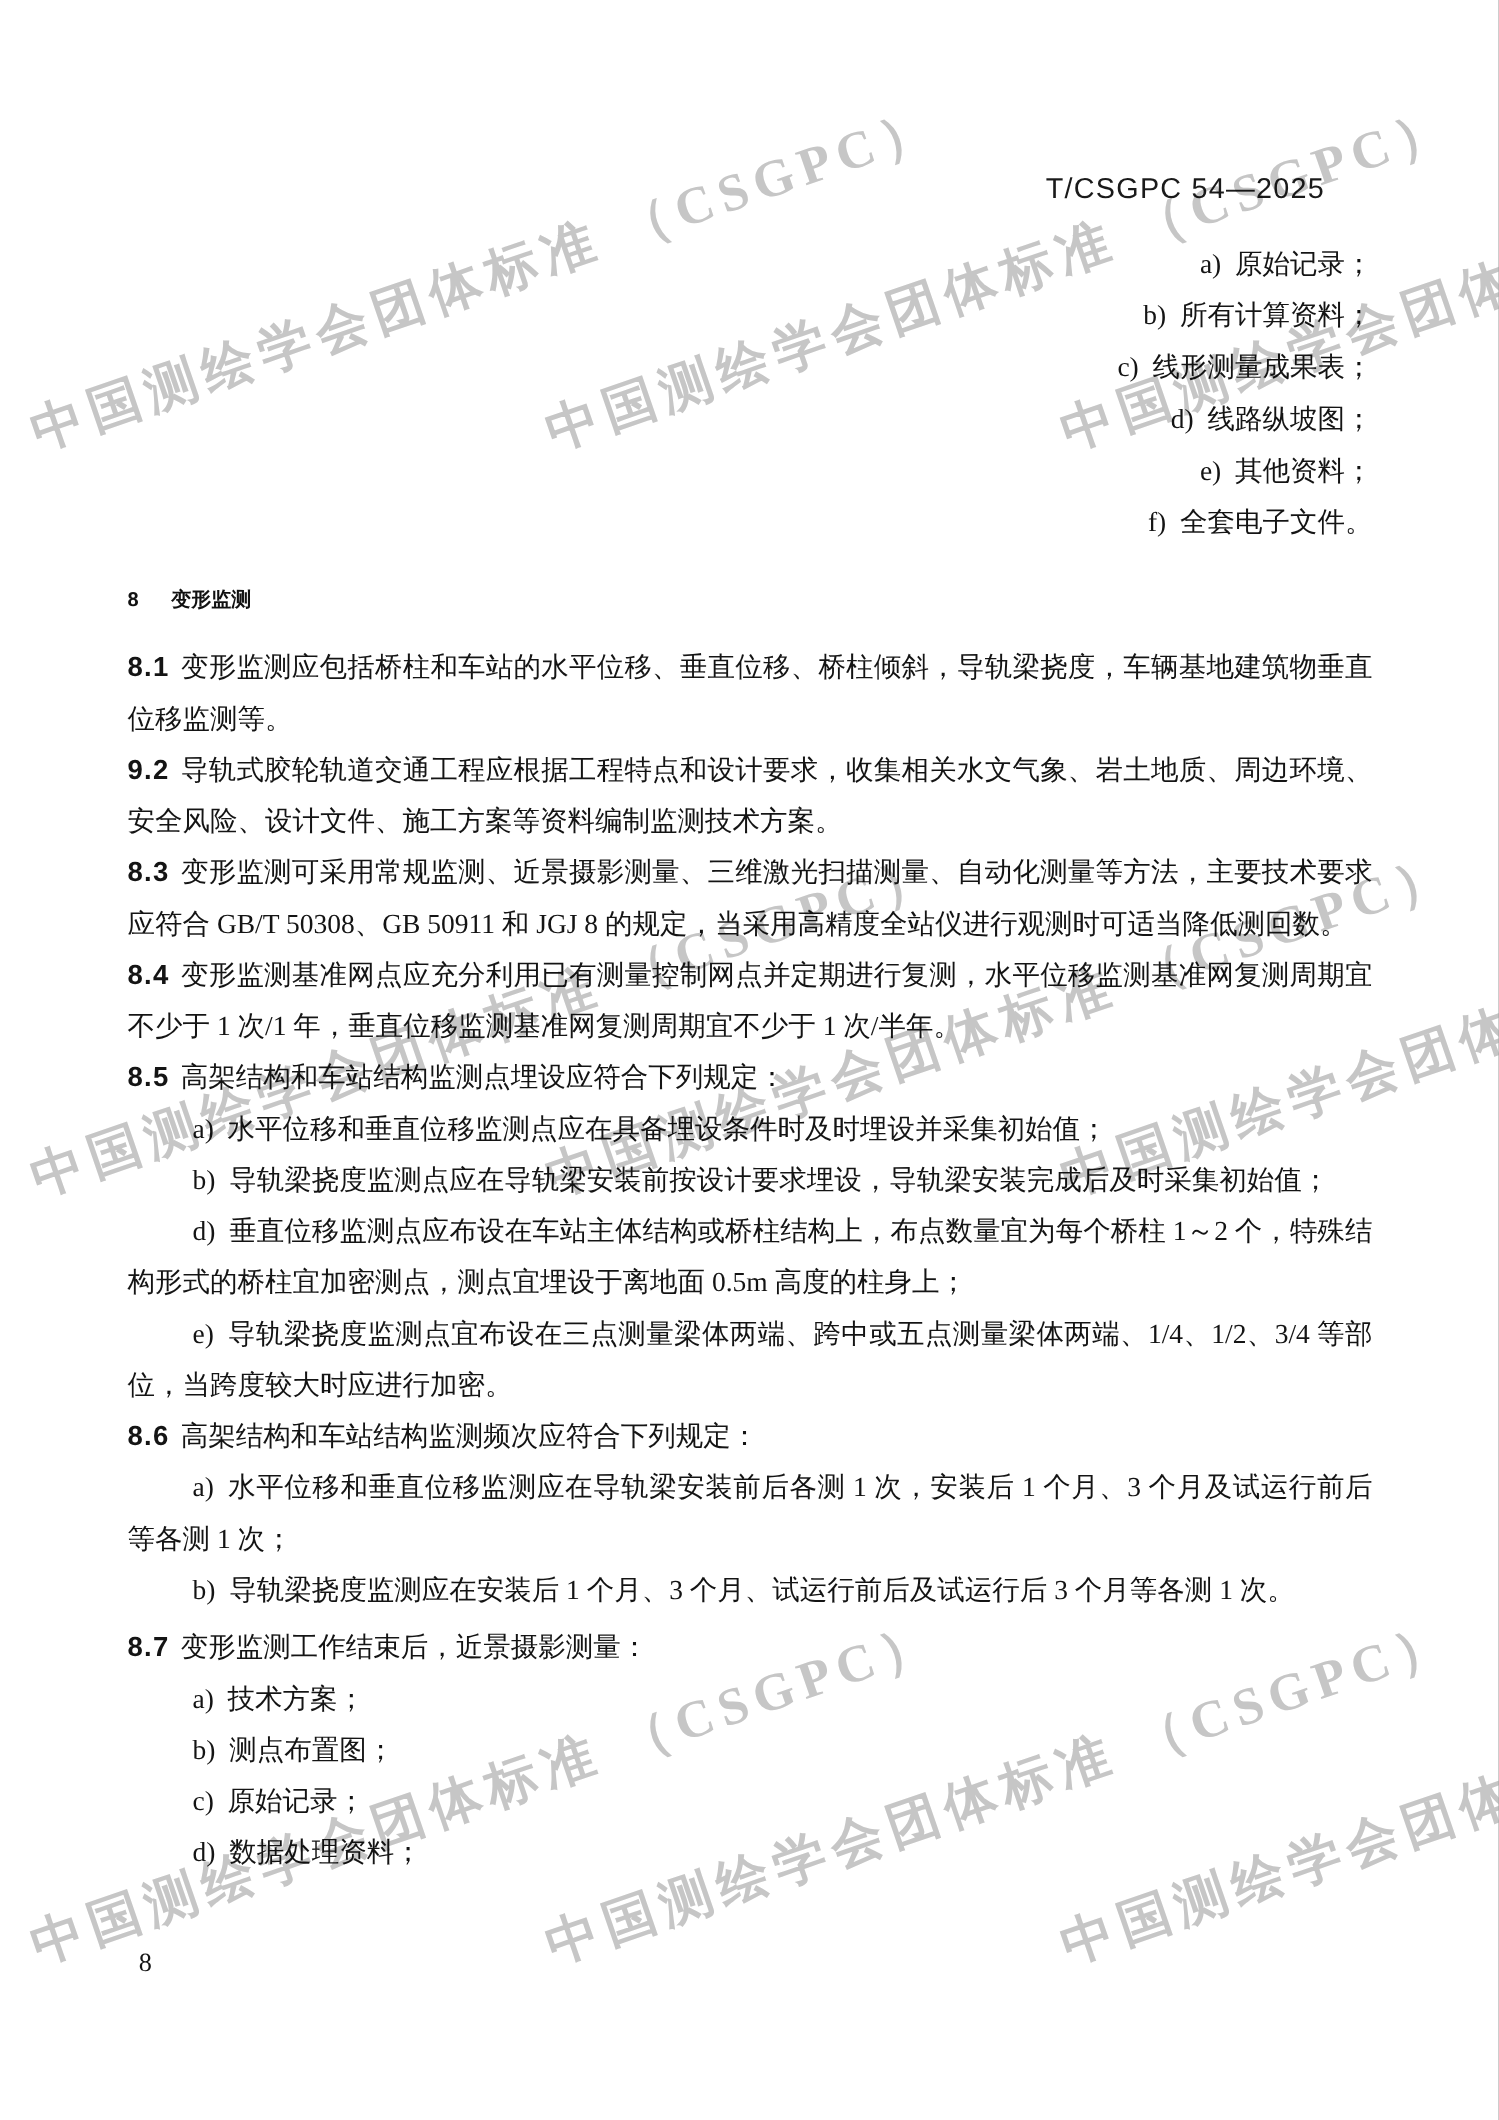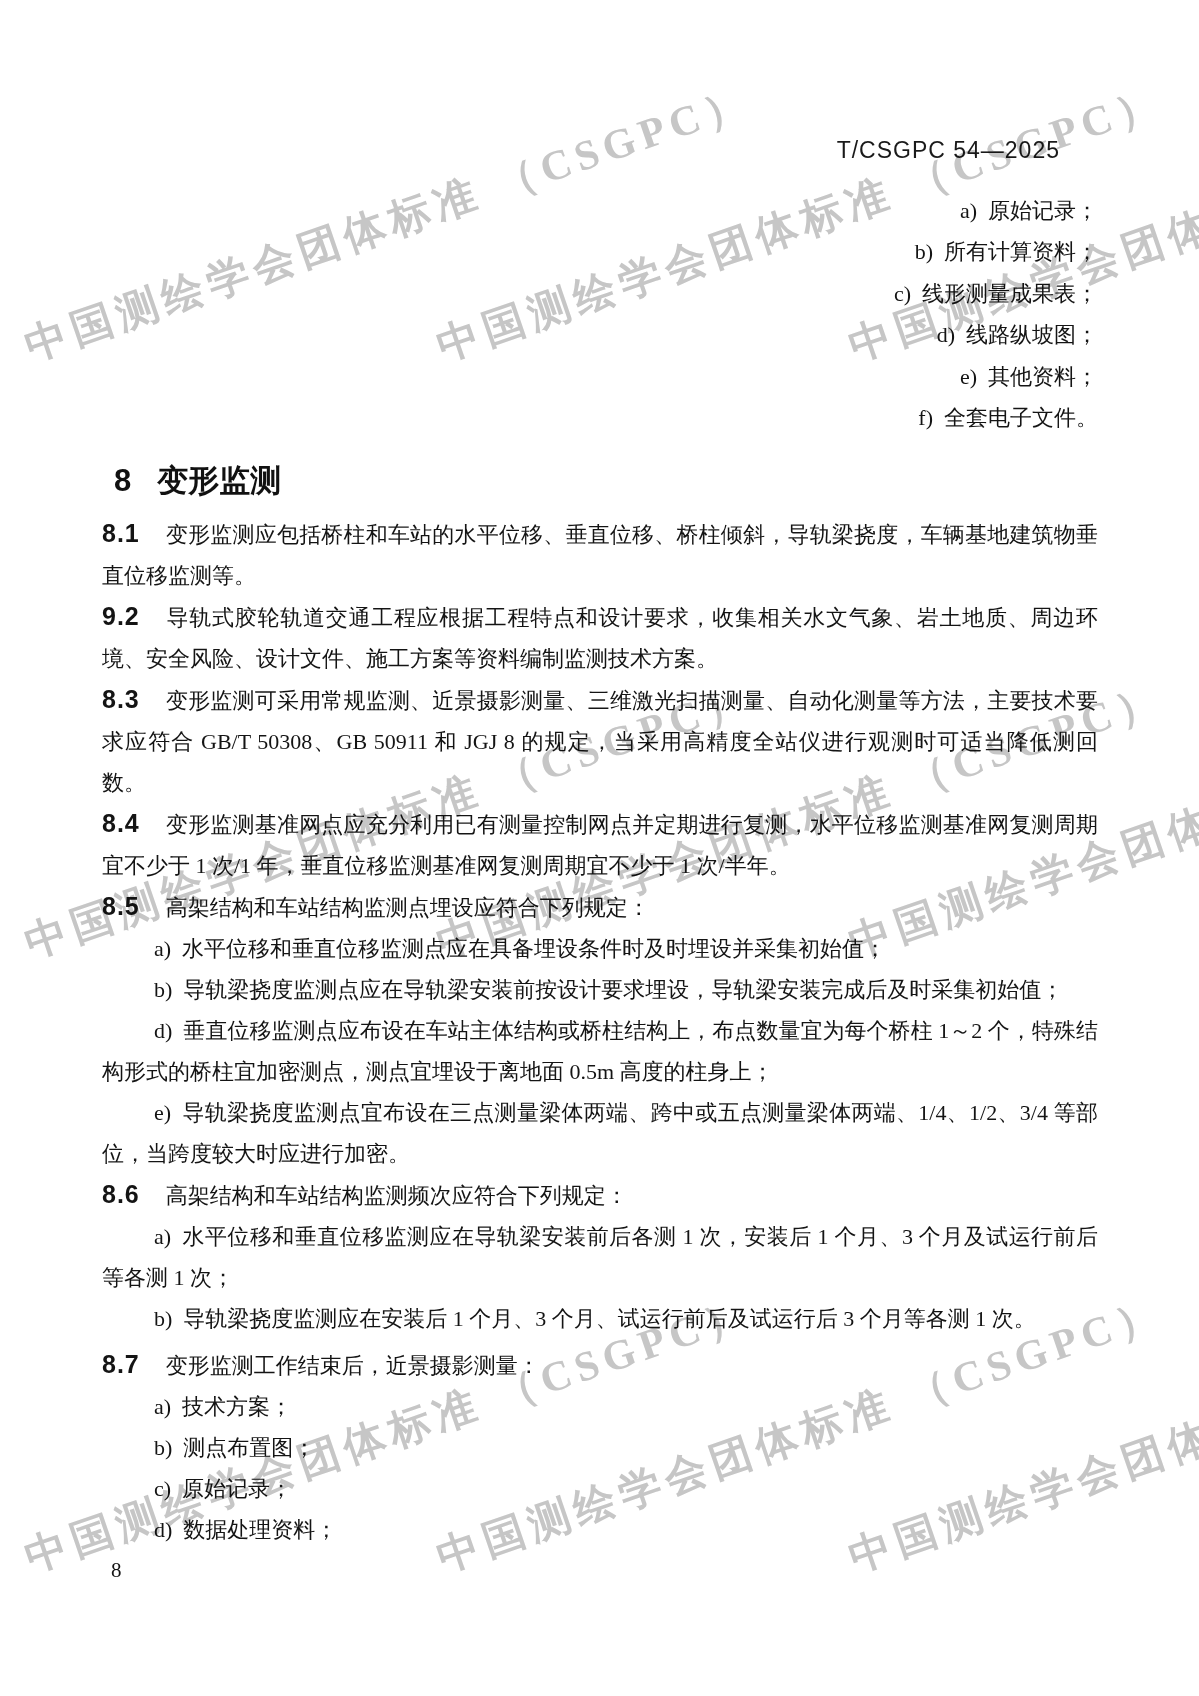--- a/index.html
+++ b/index.html
@@ -25,32 +25,32 @@
   .content { position: absolute; left: 102px; width: 996px; z-index: 2; }
   .intro-list { top: 190px; }
   .intro-list p {
     margin: 0; font-size: 22px; line-height: 41.4px;
     padding-left: 45px; text-align: right;
   }
   .marker { display: inline-block; margin-right: 11px; }
   .section-heading {
     position: absolute; left: 102px; top: 466px; z-index: 2;
     font-family: "Liberation Sans", sans-serif;
-    font-weight: 700; font-size: 31px; line-height: 30px; color: #111; margin-left: 12px;
+    font-weight: 700; font-size: 16px; line-height: 30px; color: #111;
   }
   .section-heading .sec-num { margin-right: 26px; }
   .body-text { top: 513px; }
   .body-text p {
     margin: 0; font-size: 22px; line-height: 41px;
     text-align: justify; text-justify: inter-character;
   }
   .body-text p.clause .cnum {
     font-family: "Liberation Sans", sans-serif;
-    font-weight: 700; font-size: 25px;
-    margin-right: 26px; letter-spacing: 1px;
+    font-weight: 700; font-size: 22px;
+    margin-right: 9px; letter-spacing: 1px;
   }
   .body-text p.sub { text-indent: 26px; }
   .body-text p.gap-before { margin-top: 5px; }
   
   .page-number {
     position: absolute; left: 111px; top: 1556px; z-index: 2;
     font-size: 21px; line-height: 28px;
   }
   
   .watermark-layer {

